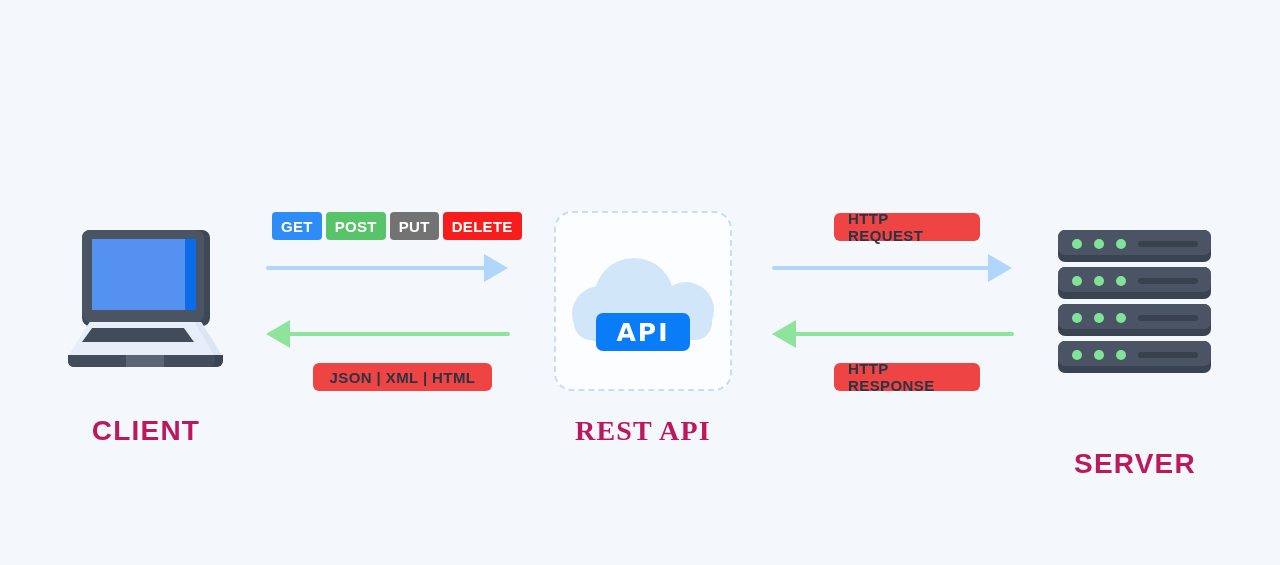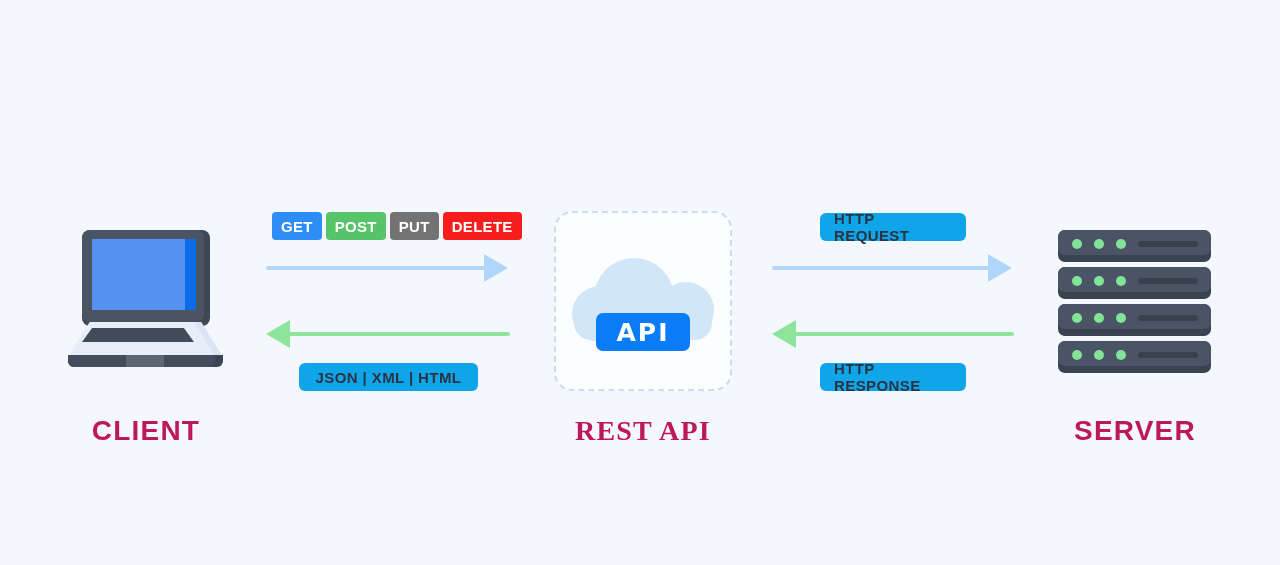--- a/index.html
+++ b/index.html
@@ -37,21 +37,21 @@
     position: absolute;
     top: 415px;
     text-align: center;
     font-size: 28px;
     font-weight: bold;
     letter-spacing: 1.2px;
     color: #be185d;
   }
   #label-client { left: 46px;  width: 200px; }
   #label-restapi{ left: 543px; width: 200px; font-family: Liberation Serif, serif; }
-  #label-server { left: 1035px;width: 200px; }
+  #label-server { left: 1035px;width: 200px; margin-top: 33px; }
 
   
   .laptop {
     position: absolute;
     left: 68px;
     top: 230px;
     width: 155px;
     height: 140px;
   }
   .laptop-lid-shadow {
@@ -291,31 +291,32 @@
     letter-spacing: 0.3px;
     display: flex;
     align-items: center;
     justify-content: center;
   }
 
   
   .pill {
     position: absolute;
     height: 28px;
-    background: #0ea5e9;
+    background: #ef4444;
     border-radius: 6px;
     color: #2b3443;
     font-size: 15px;
     font-weight: bold;
     letter-spacing: 0.4px;
     display: flex;
     align-items: center;
     justify-content: center;
     padding: 0 14px;
     box-sizing: border-box;
+    margin-left: 14px;
   }
   #pill-formats  { left: 299px; top: 363px; width: 179px; }
   #pill-request  { left: 820px; top: 213px; width: 146px; }
   #pill-response { left: 820px; top: 363px; width: 146px; }
 </style>
 </head>
 <body>
 
 <div class="stage">
 

